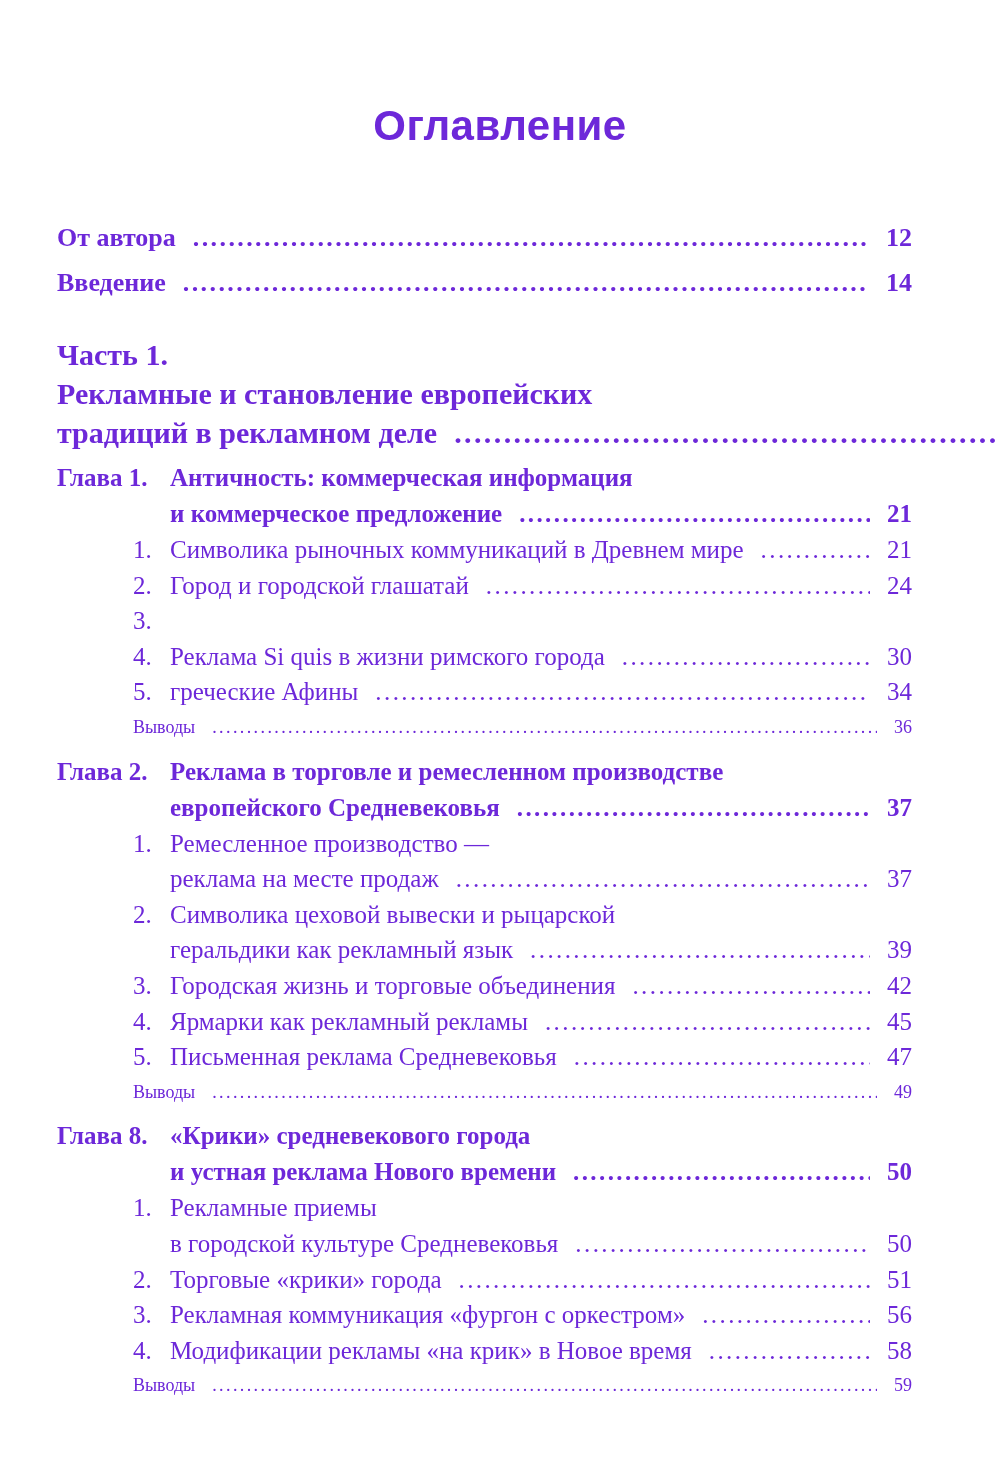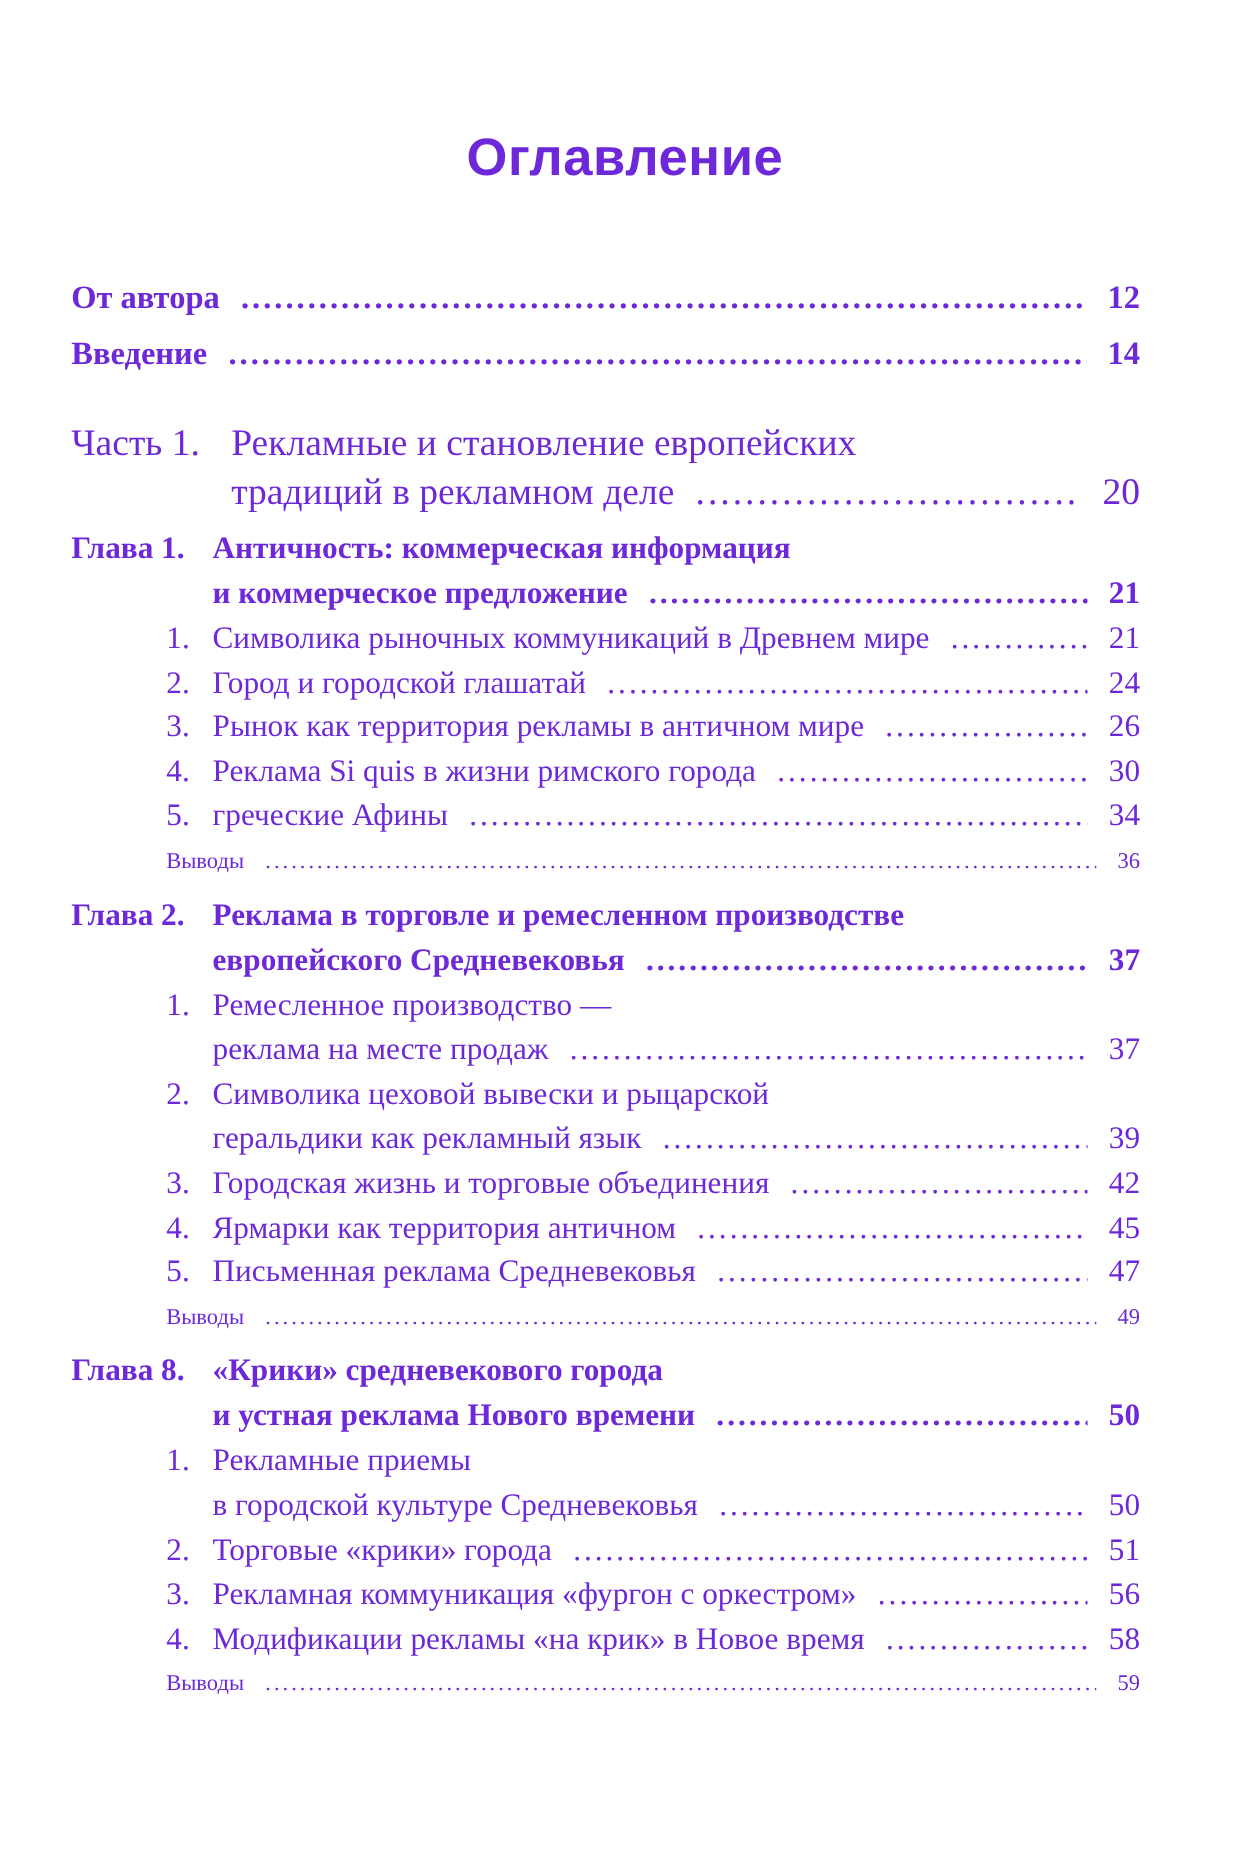--- a/index.html
+++ b/index.html
@@ -69,25 +69,26 @@
   }
 
   
   .front {
     font-weight: 700;
     font-size: 26px;
     line-height: 36px;
     margin-bottom: 9px;
   }
   .part {
-    font-weight: 400;
+    font-weight: 700;
     font-size: 30px;
     line-height: 39px;
     margin-top: 34px;
     margin-bottom: 6px;
+    flex-direction: column;
   }
   .part .label { width: 128px; }
   .chapter {
     font-weight: 700;
     font-size: 25px;
     line-height: 36px;
     margin-top: 8px;
   }
   .chapter .label { width: 113px; }
   .item {
@@ -168,27 +169,20 @@
         <div class="content">
           <div class="line-last">
             <span class="txt">Город и городской глашатай</span>
             <span class="leader"></span>
             <span class="pageno">24</span>
           </div>
         </div>
       </div>
       <div class="entry item">
         <span class="label">3.</span>
-        <div class="content">
-          <div class="line-last">
-            <span class="txt">Рынок как территория рекламы в античном мире</span>
-            <span class="leader"></span>
-            <span class="pageno">26</span>
-          </div>
-        </div>
       </div>
       <div class="entry item">
         <span class="label">4.</span>
         <div class="content">
           <div class="line-last">
             <span class="txt">Реклама Si quis в жизни римского города</span>
             <span class="leader"></span>
             <span class="pageno">30</span>
           </div>
         </div>
@@ -252,21 +246,21 @@
             <span class="txt">Городская жизнь и торговые объединения</span>
             <span class="leader"></span>
             <span class="pageno">42</span>
           </div>
         </div>
       </div>
       <div class="entry item">
         <span class="label">4.</span>
         <div class="content">
           <div class="line-last">
-            <span class="txt">Ярмарки как территория античном</span>
+            <span class="txt">Ярмарки как рекламный рекламы</span>
             <span class="leader"></span>
             <span class="pageno">45</span>
           </div>
         </div>
       </div>
       <div class="entry item">
         <span class="label">5.</span>
         <div class="content">
           <div class="line-last">
             <span class="txt">Письменная реклама Средневековья</span>

